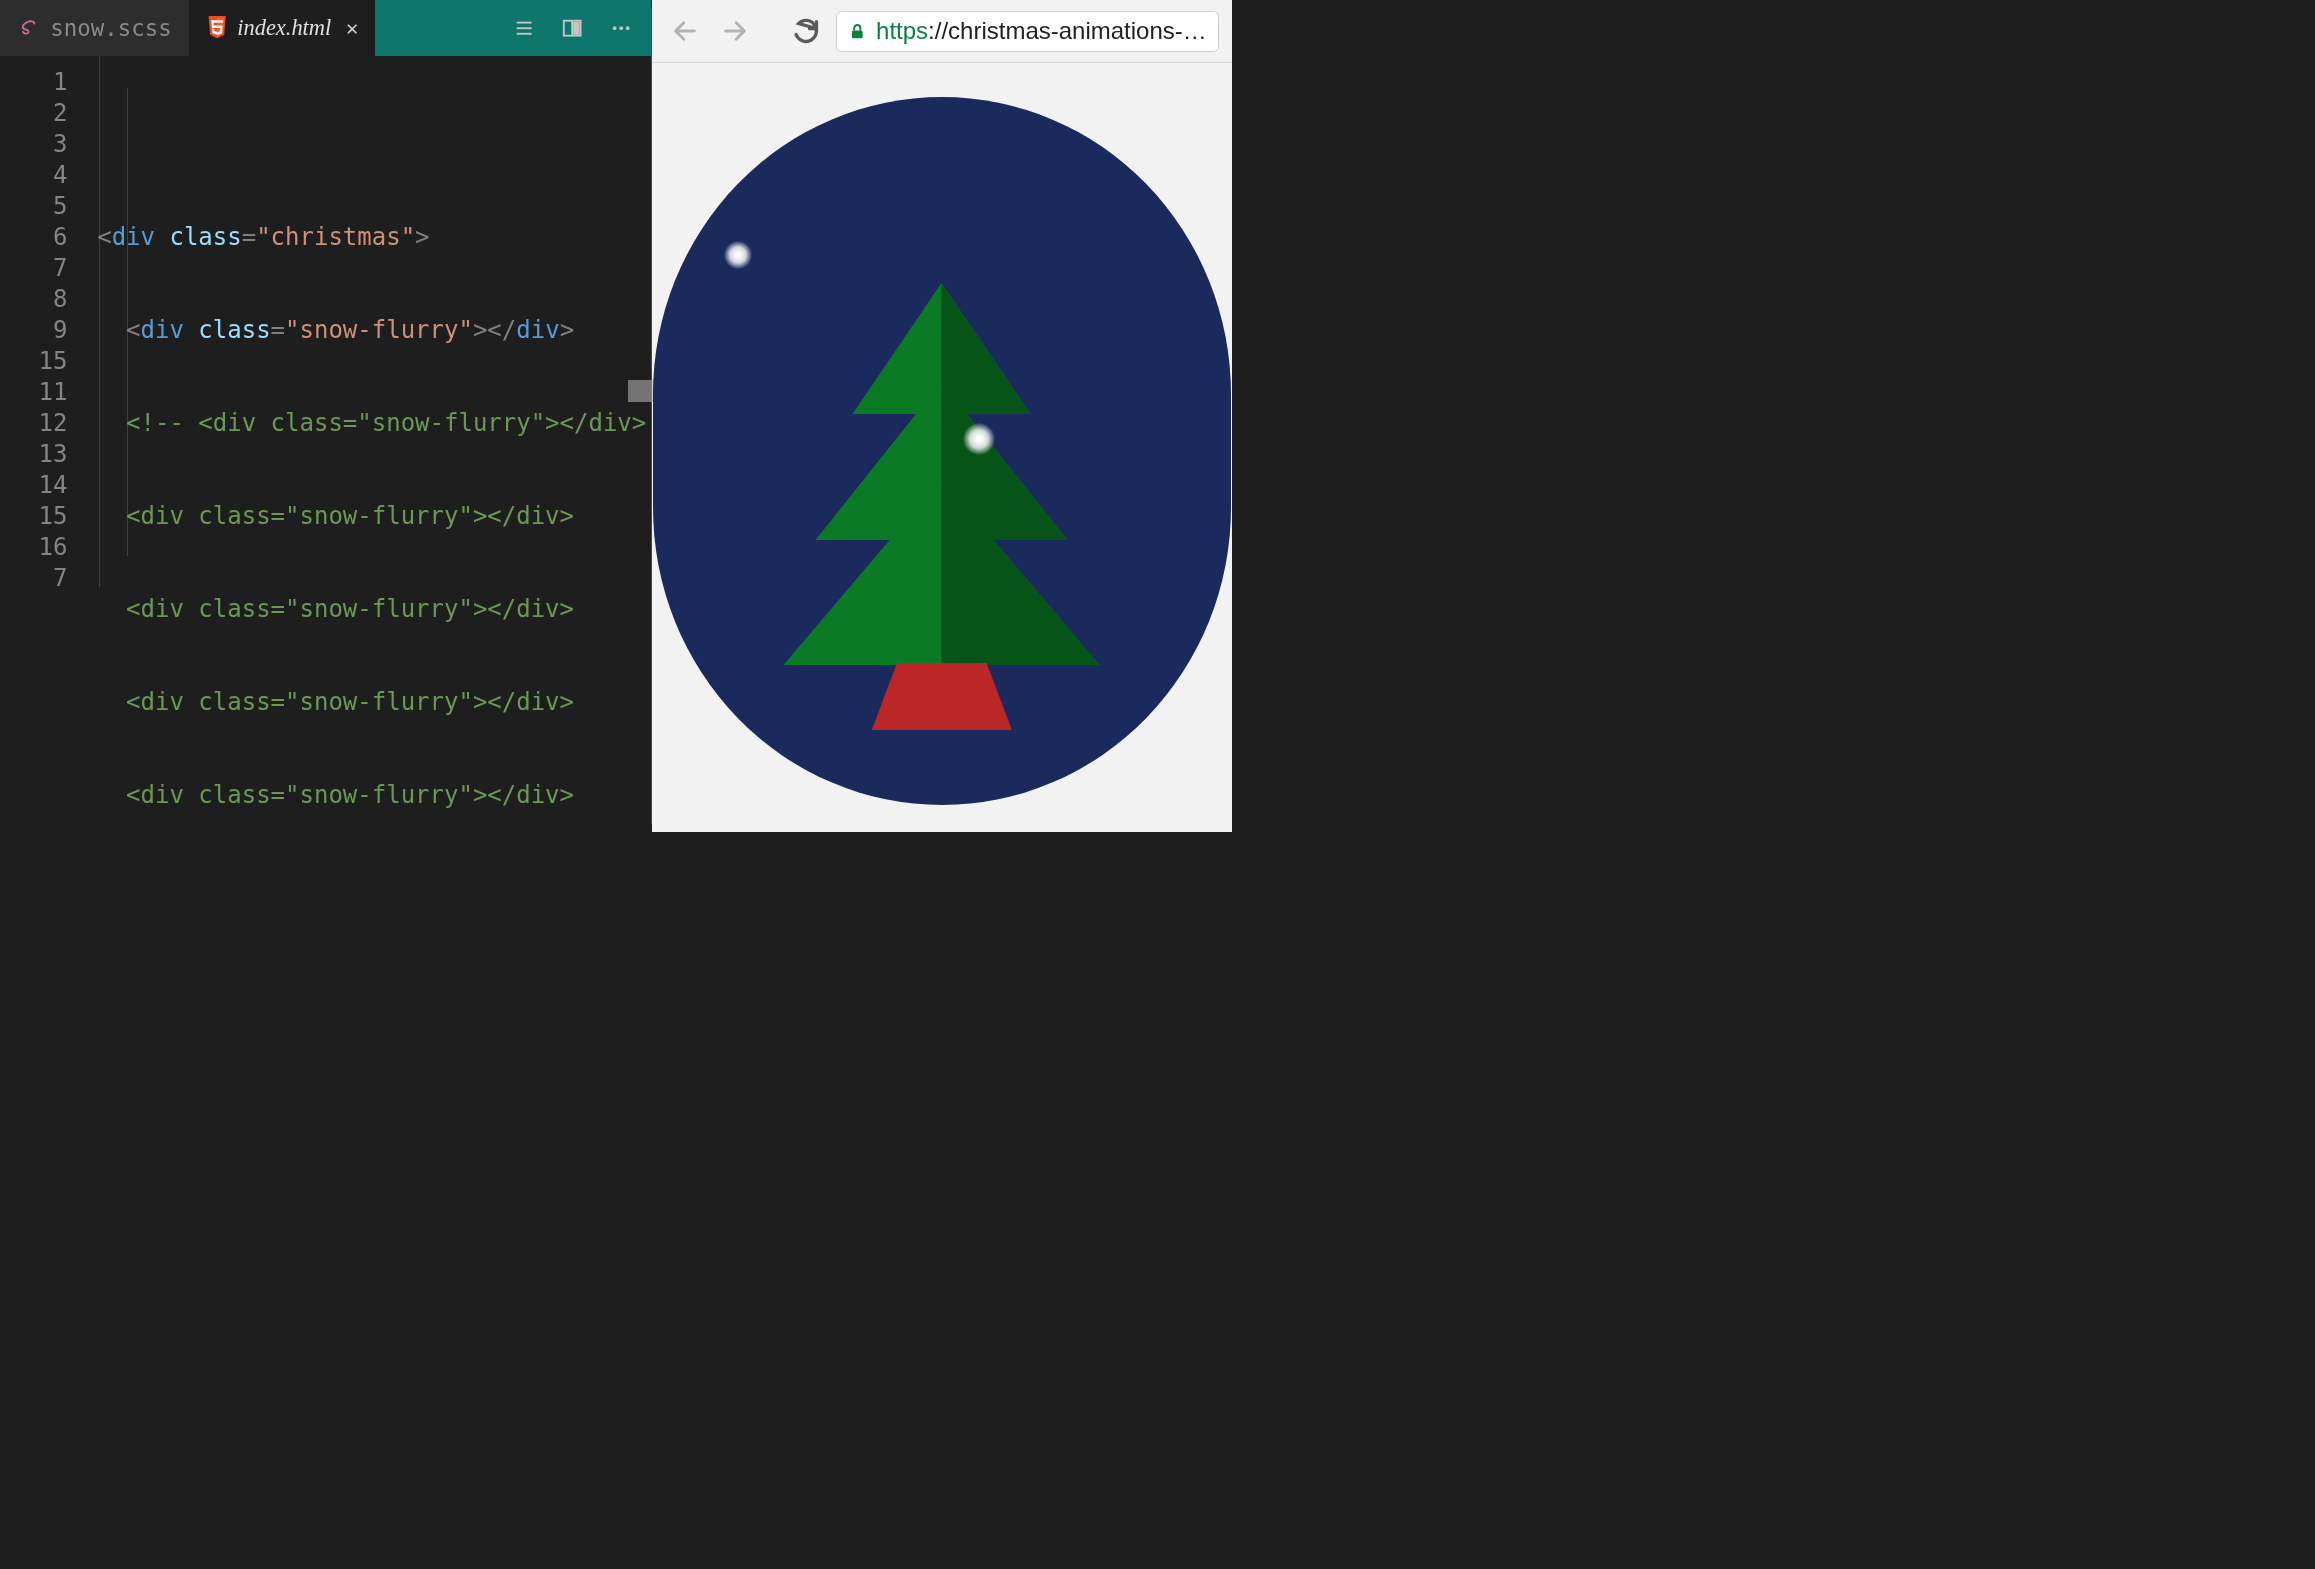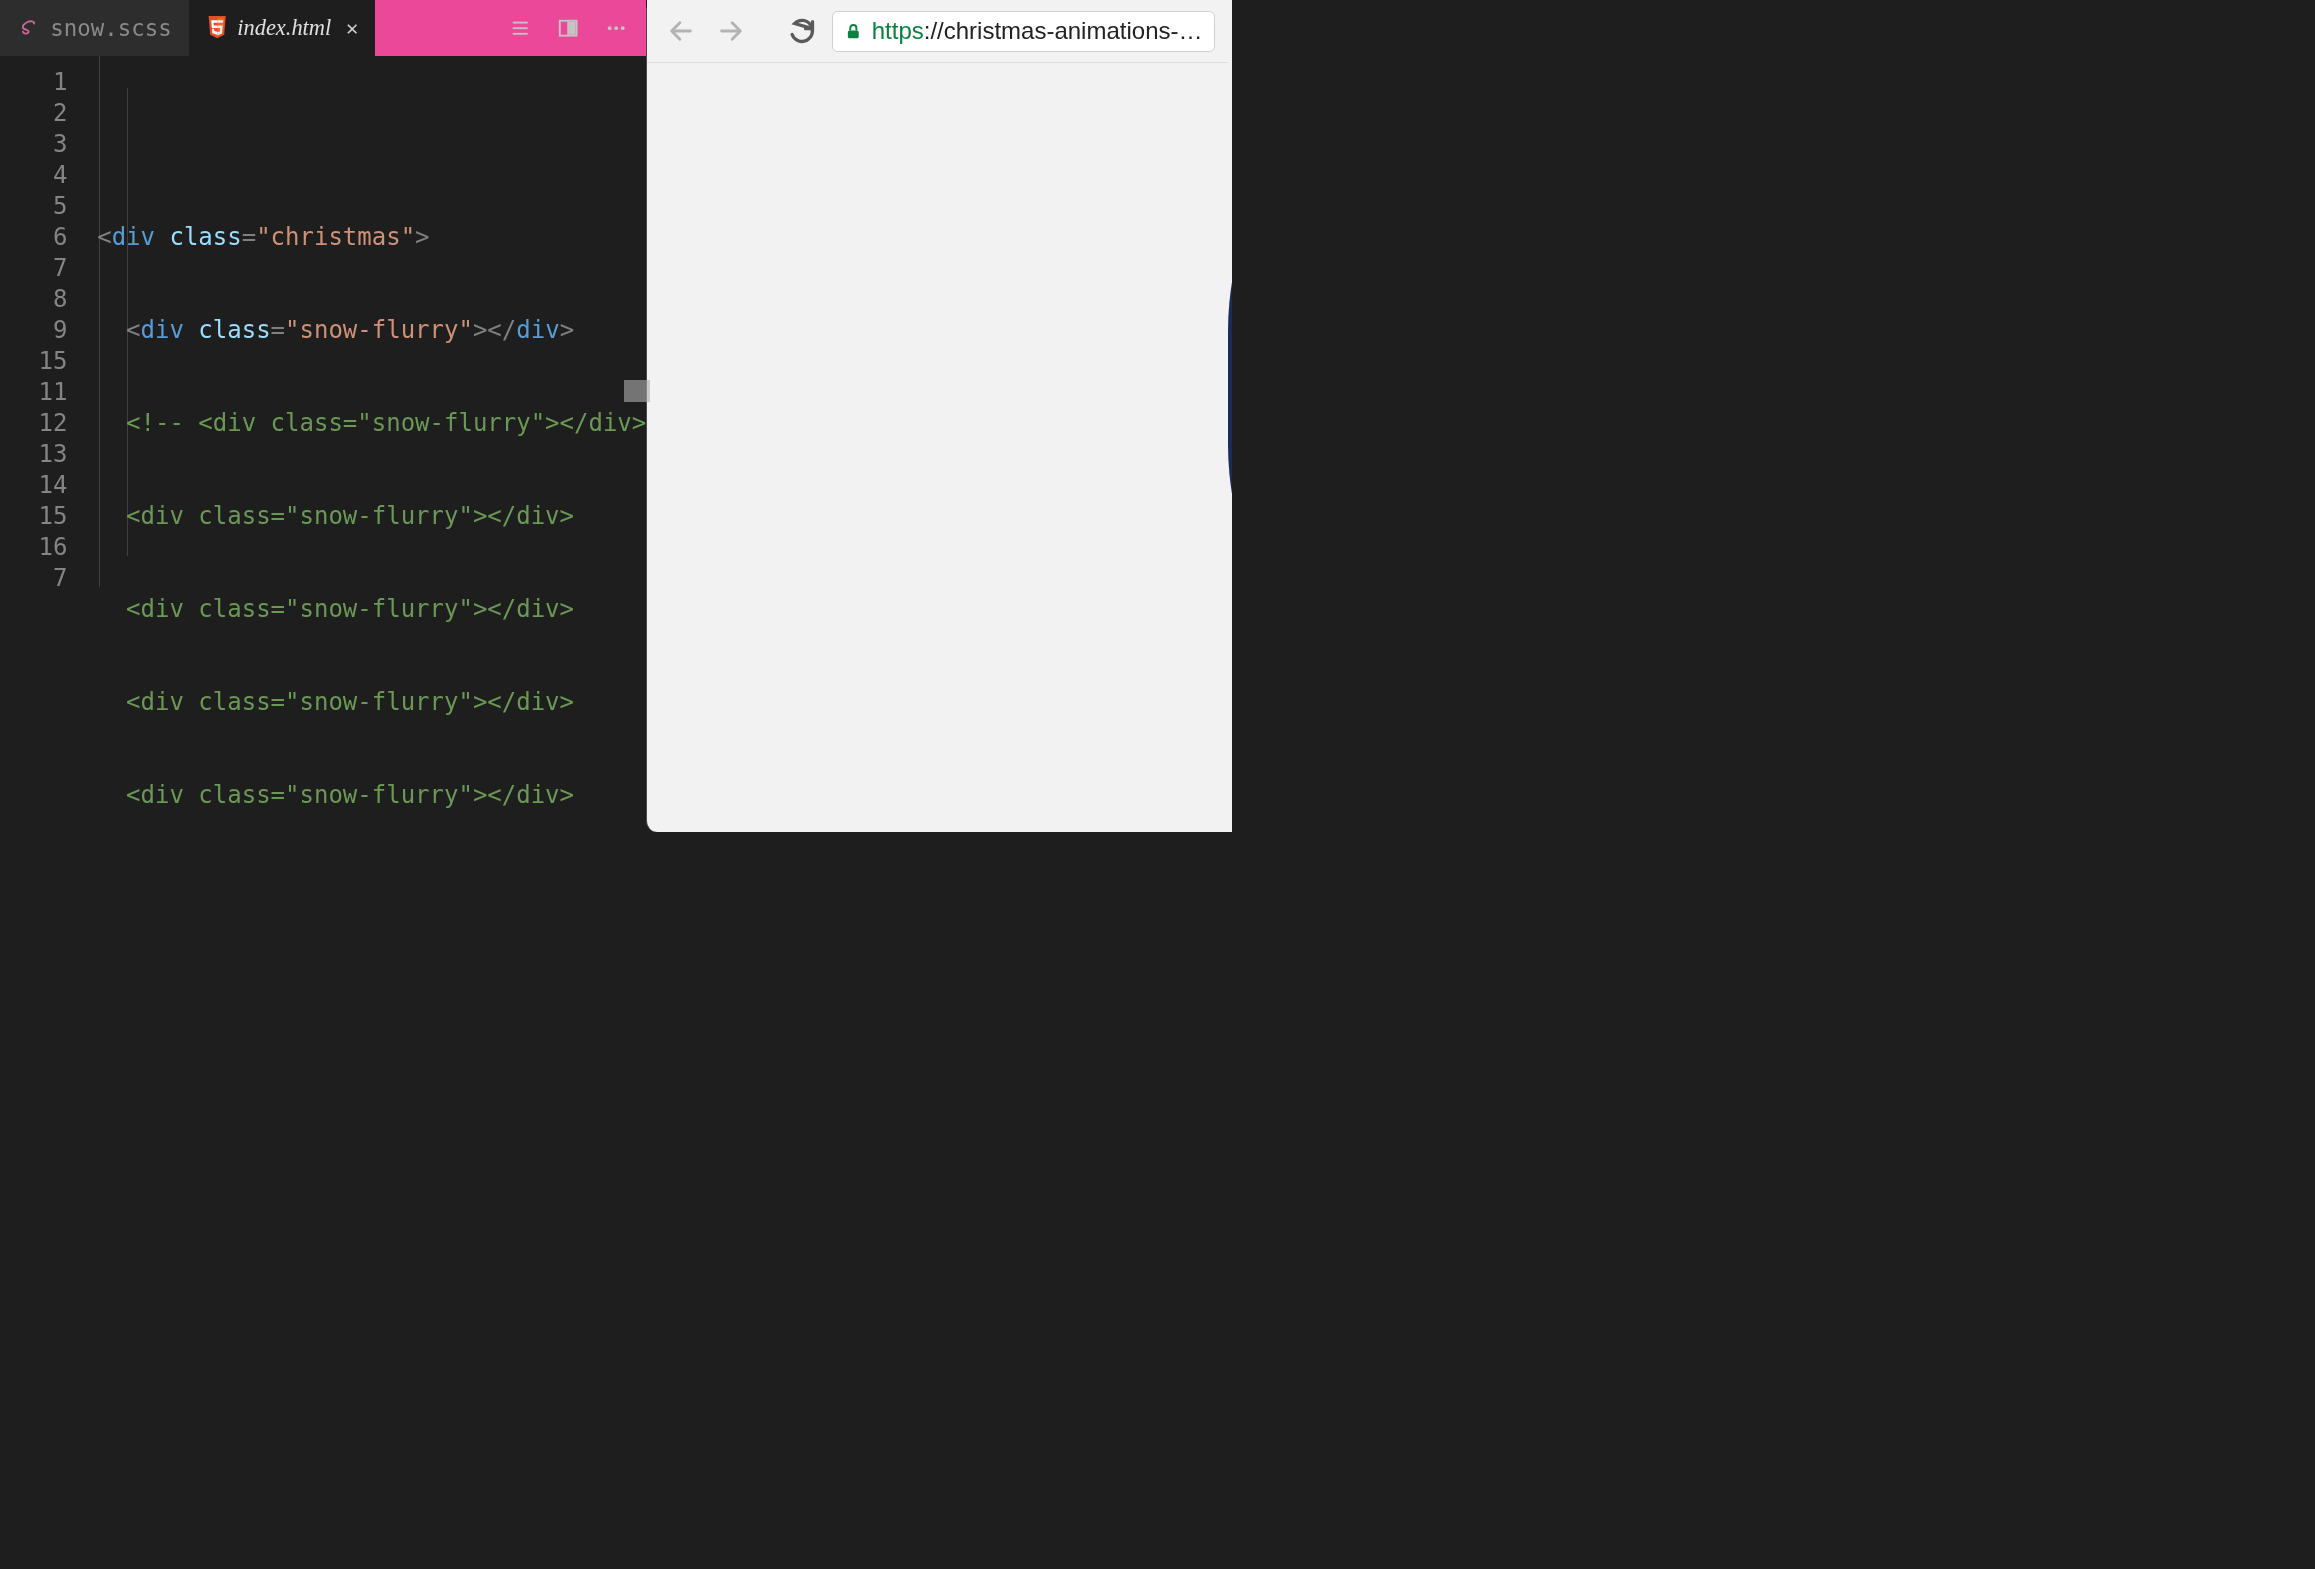--- a/index.html
+++ b/index.html
@@ -17,21 +17,21 @@
     width: 656px;
     height: 100%;
     background: #1e1e1e;
     display: flex;
     flex-direction: column;
     position: relative;
   }
 
   .tab-bar {
     height: 56px;
-    background: #ec4899;
+    background: #0f766e;
     display: flex;
     align-items: stretch;
     position: relative;
   }
   .tab {
     display: flex;
     align-items: center;
     padding: 0 17px;
     gap: 9.3px;
     color: #8a8a8a;
@@ -116,21 +116,21 @@
     height: 22.4px;
     background: #aeaeae;
     opacity: 0.6;
   }
 
   
   .browser-pane {
     flex: 1;
     background: #f2f2f2;
     display: flex;
-    flex-direction: row;
+    flex-direction: column;
     border-left: 0.9px solid #4a4a4a;
     border-radius: 11px;
   }
   .browser-toolbar {
     height: 63px;
     background: #f2f2f2;
     display: flex;
     align-items: center;
     padding: 0 13px;
     gap: 9.3px;

